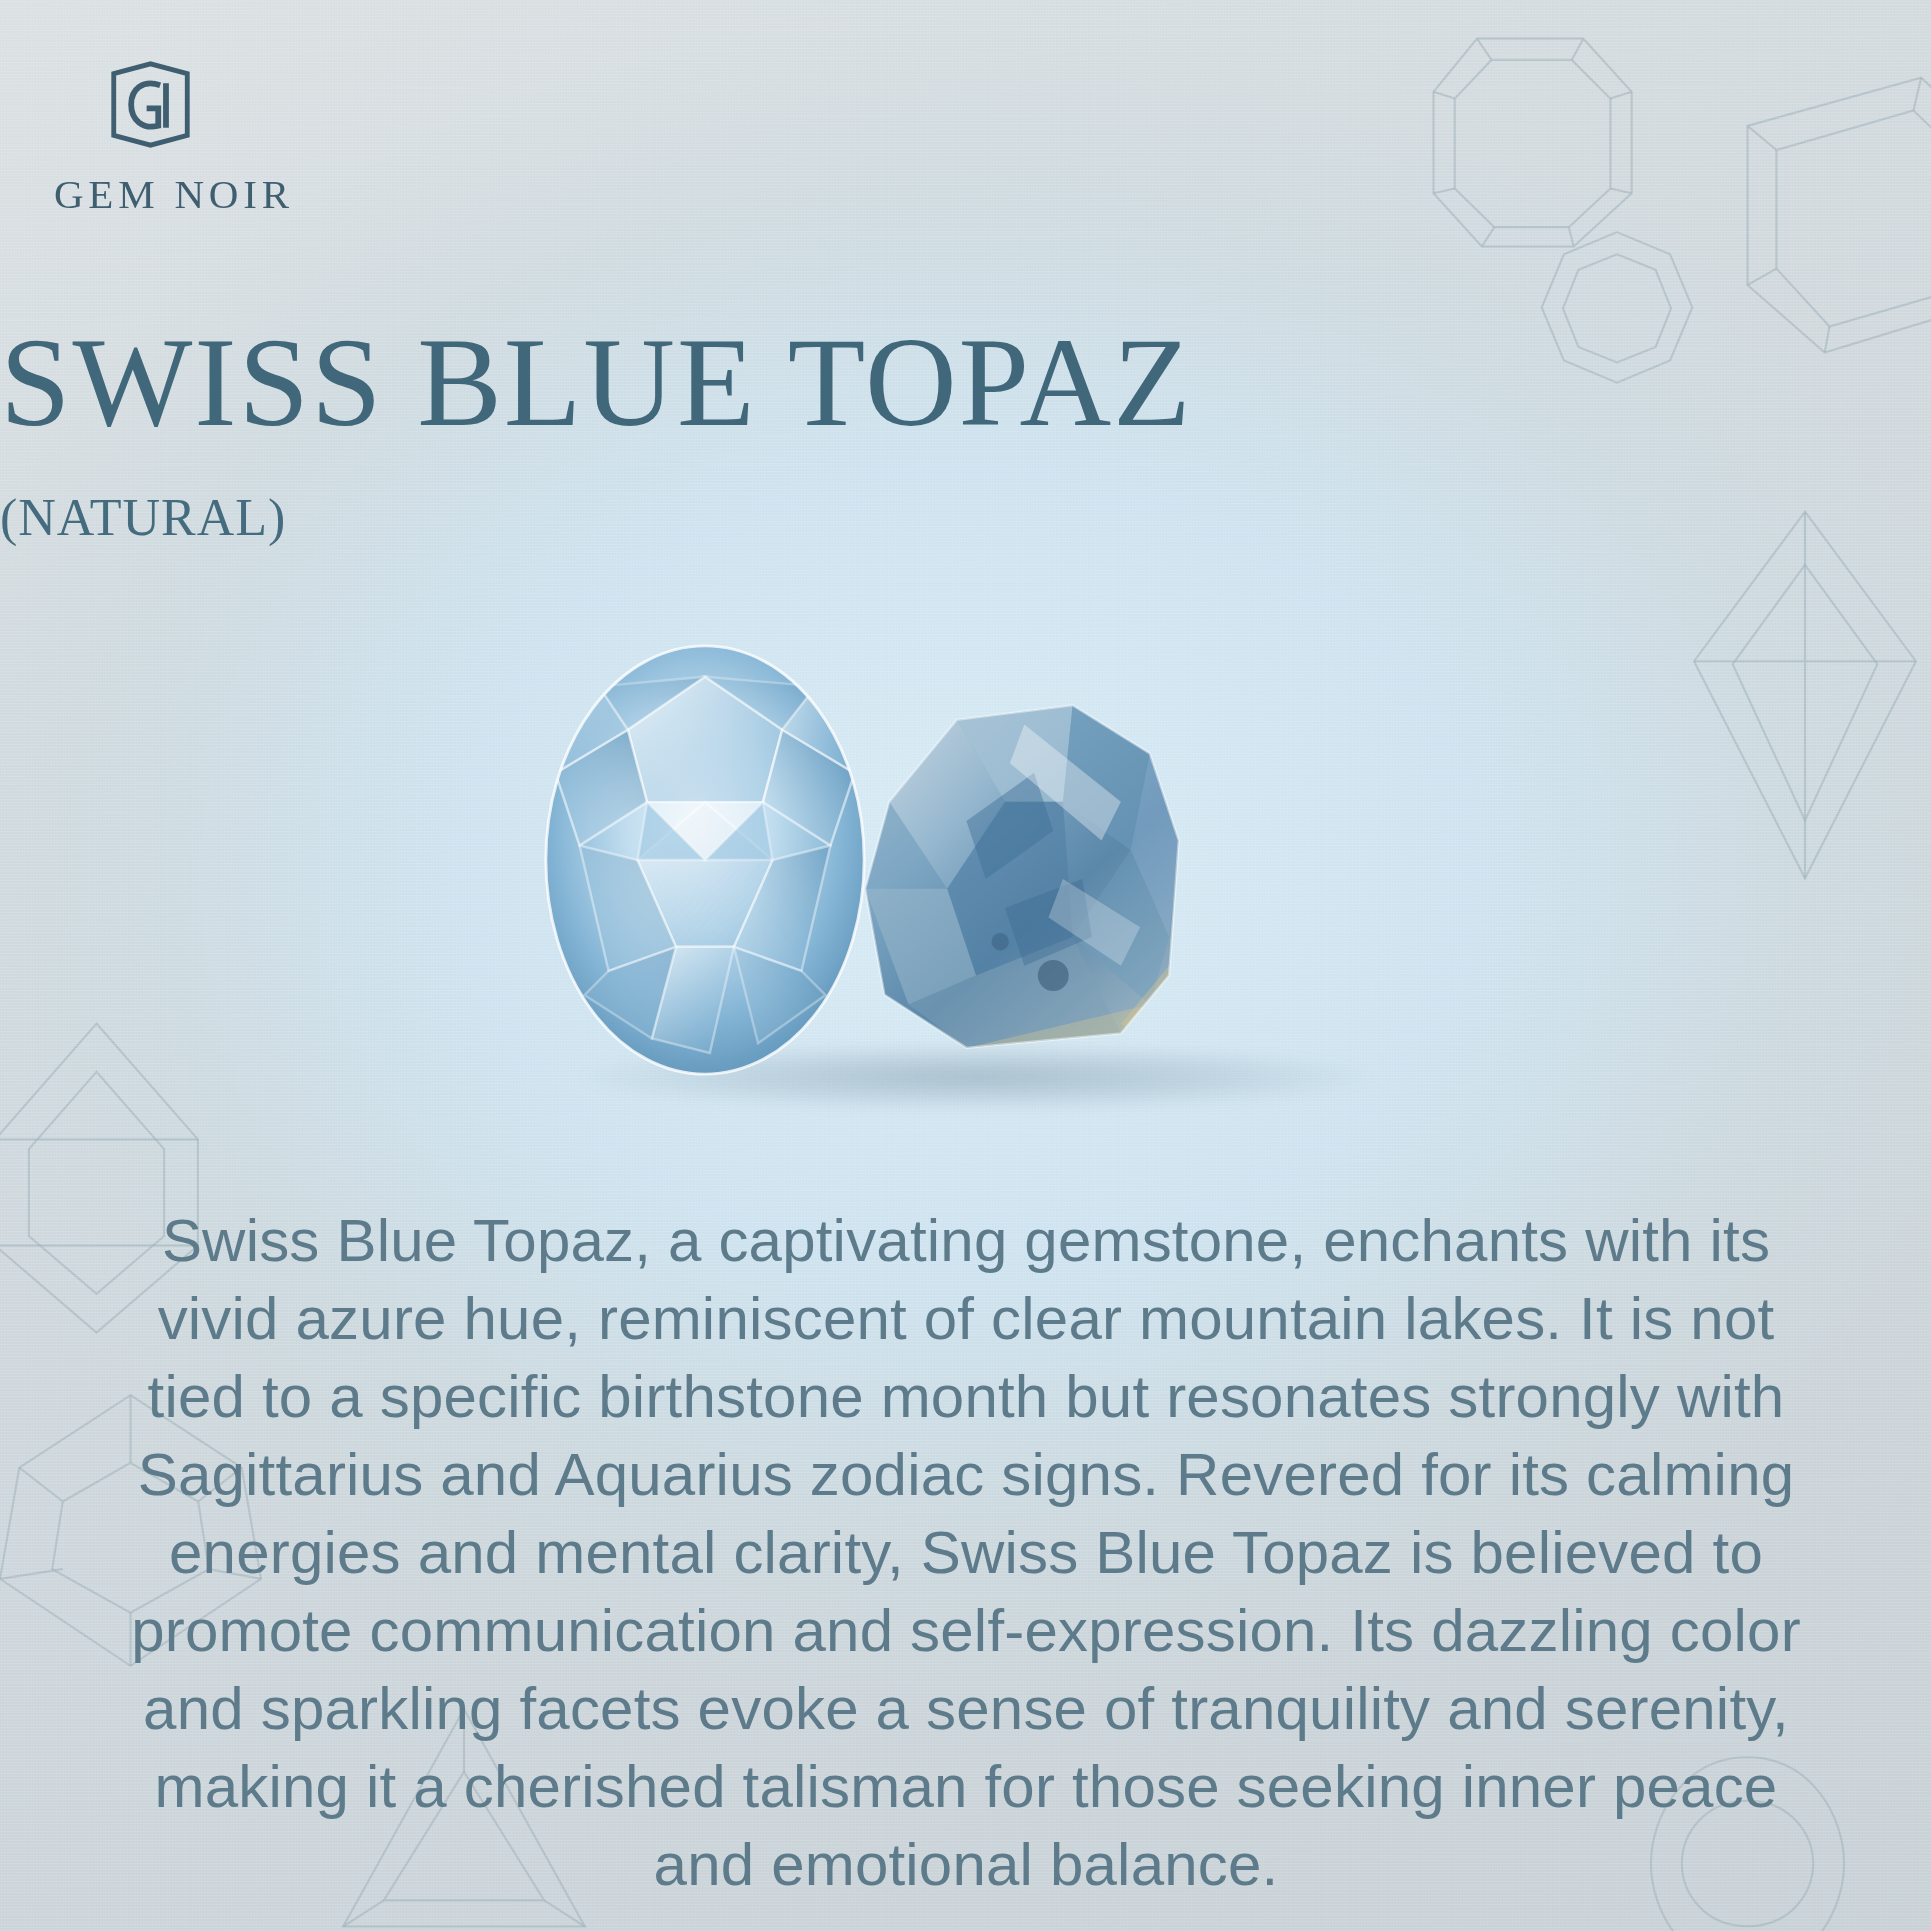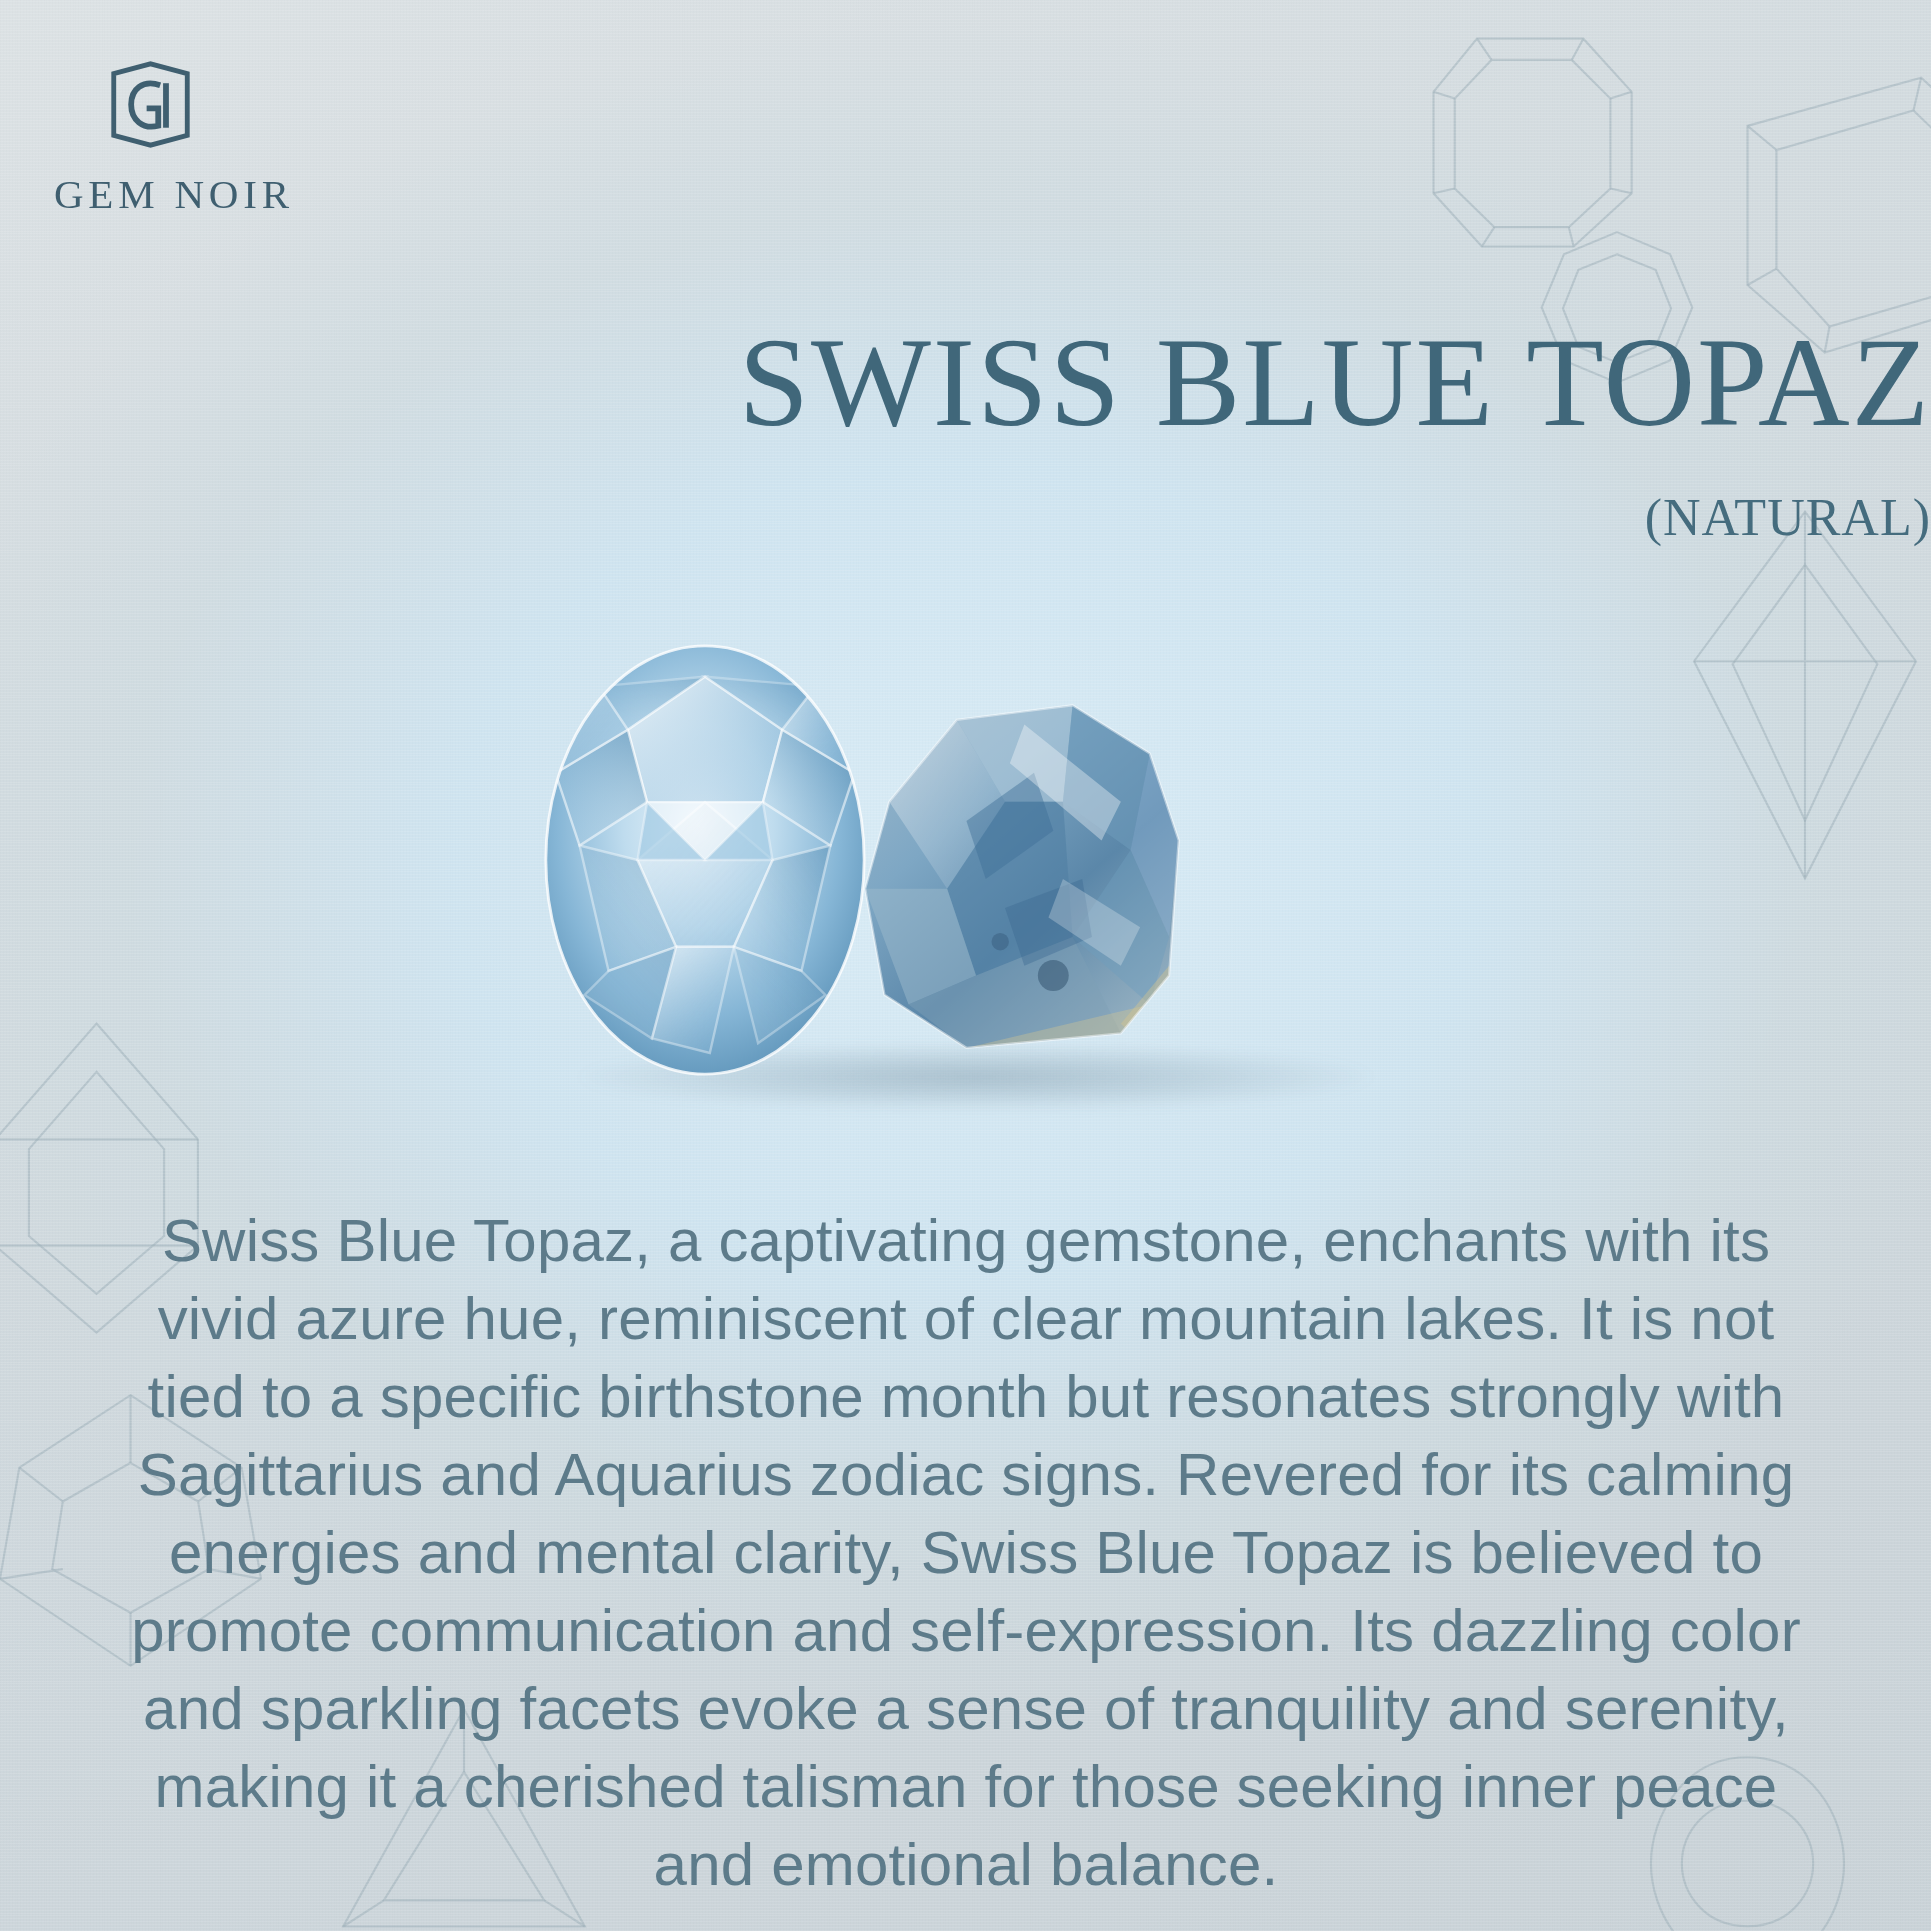--- a/index.html
+++ b/index.html
@@ -80,21 +80,21 @@
     text-align: left;
     padding-left: 3.9px;
   }
 
   
   .title-block {
     position: absolute;
     top: 319px;
     left: 0;
     width: 1931px;
-    text-align: right;
+    text-align: left;
   }
   .title {
     font-family: "Liberation Serif", serif;
     font-size: 127px;
     line-height: 1.0;
     letter-spacing: 1.9px;
     color: #40677a;
     font-weight: 400;
     margin: 0;
     white-space: nowrap;

